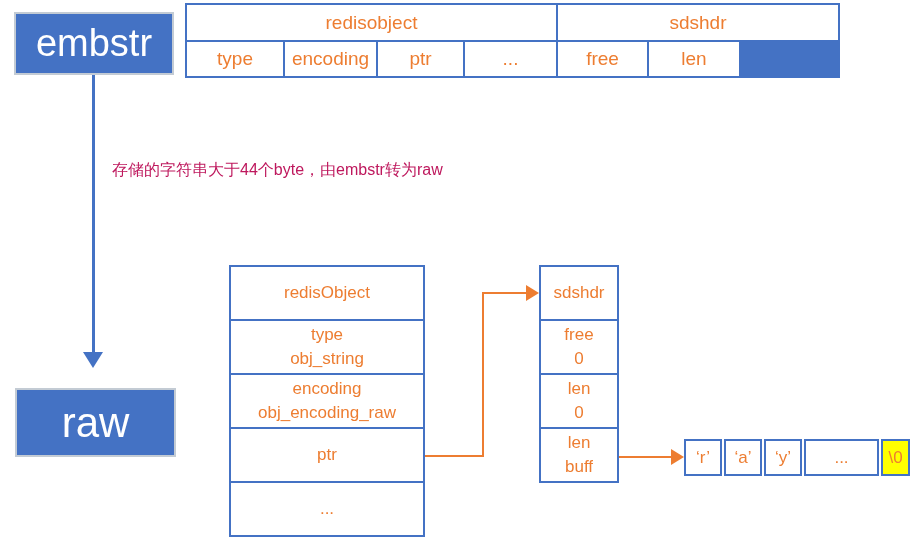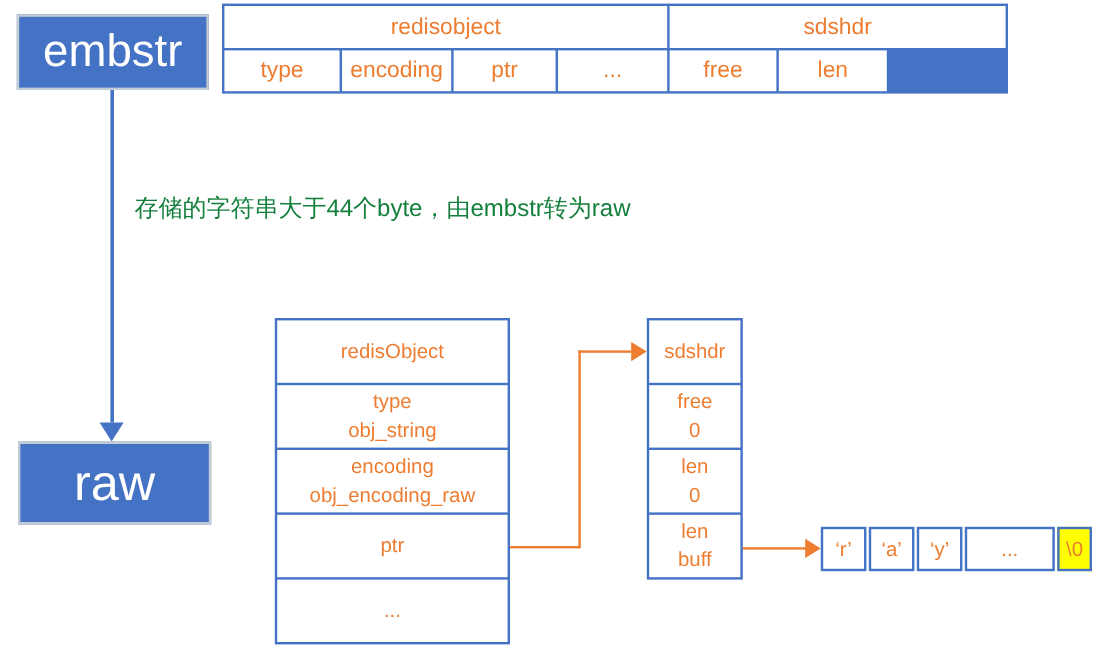--- a/index.html
+++ b/index.html
@@ -9,21 +9,21 @@
     background: #ffffff; overflow: hidden;
   }
 
   
   .shape-box {
     position: absolute; background: #4472C4; border: 2px solid #C3CBD4;
     display: flex; align-items: center; justify-content: center;
     color: #ffffff;
   }
   .shape-box.embstr { left: 14px; top: 12px; width: 160px; height: 63px; font-size: 38px; }
-  .shape-box.raw    { left: 15px; top: 368px; width: 161px; height: 69px; font-size: 42px; }
+  .shape-box.raw    { left: 15px; top: 388px; width: 161px; height: 69px; font-size: 42px; }
 
   
   .top-table {
     position: absolute; left: 185px; top: 3px;
     display: grid;
     grid-template-columns: 96px 91px 85px 91px 89px 90px 89px;
     grid-template-rows: 35px 34px;
     gap: 2px; padding: 2px; background: #4472C4;
   }
   .top-table .cell {
@@ -40,21 +40,21 @@
   }
   .blue-arrow-head {
     position: absolute; left: 83px; top: 352px; width: 0; height: 0;
     border-left: 10px solid transparent; border-right: 10px solid transparent;
     border-top: 16px solid #4472C4;
   }
 
   
   .annotation {
     position: absolute; left: 112px; top: 160px;
-    color: #15803d; font-size: 20px; white-space: nowrap;
+    color: #be185d; font-size: 16px; white-space: nowrap;
   }
 
   
   .struct-table {
     position: absolute; display: grid; gap: 2px; padding: 2px; background: #4472C4;
   }
   .struct-table .row {
     background: #ffffff; color: #ED7D31; font-size: 17px; line-height: 24px;
     display: flex; align-items: center; justify-content: center;
     text-align: center; white-space: pre-line;

